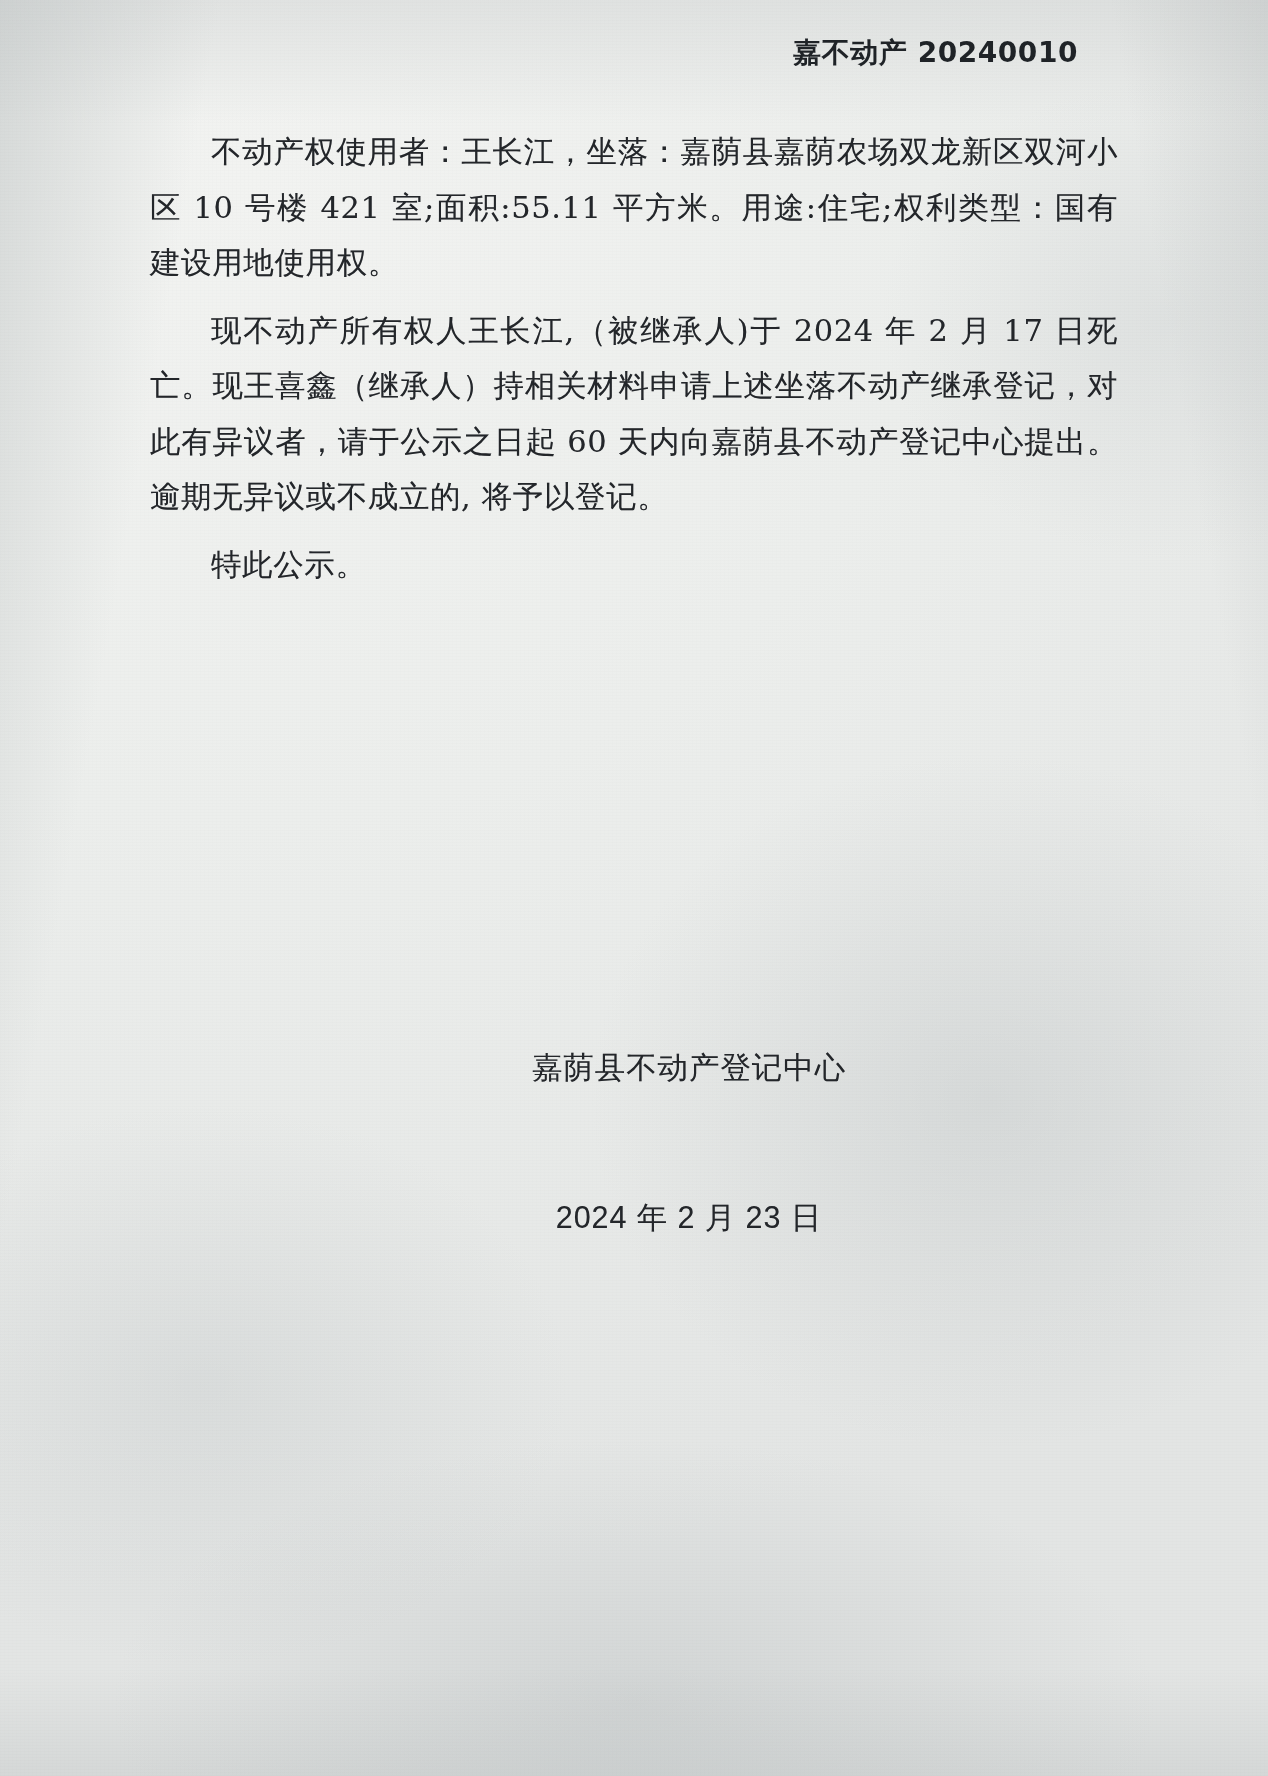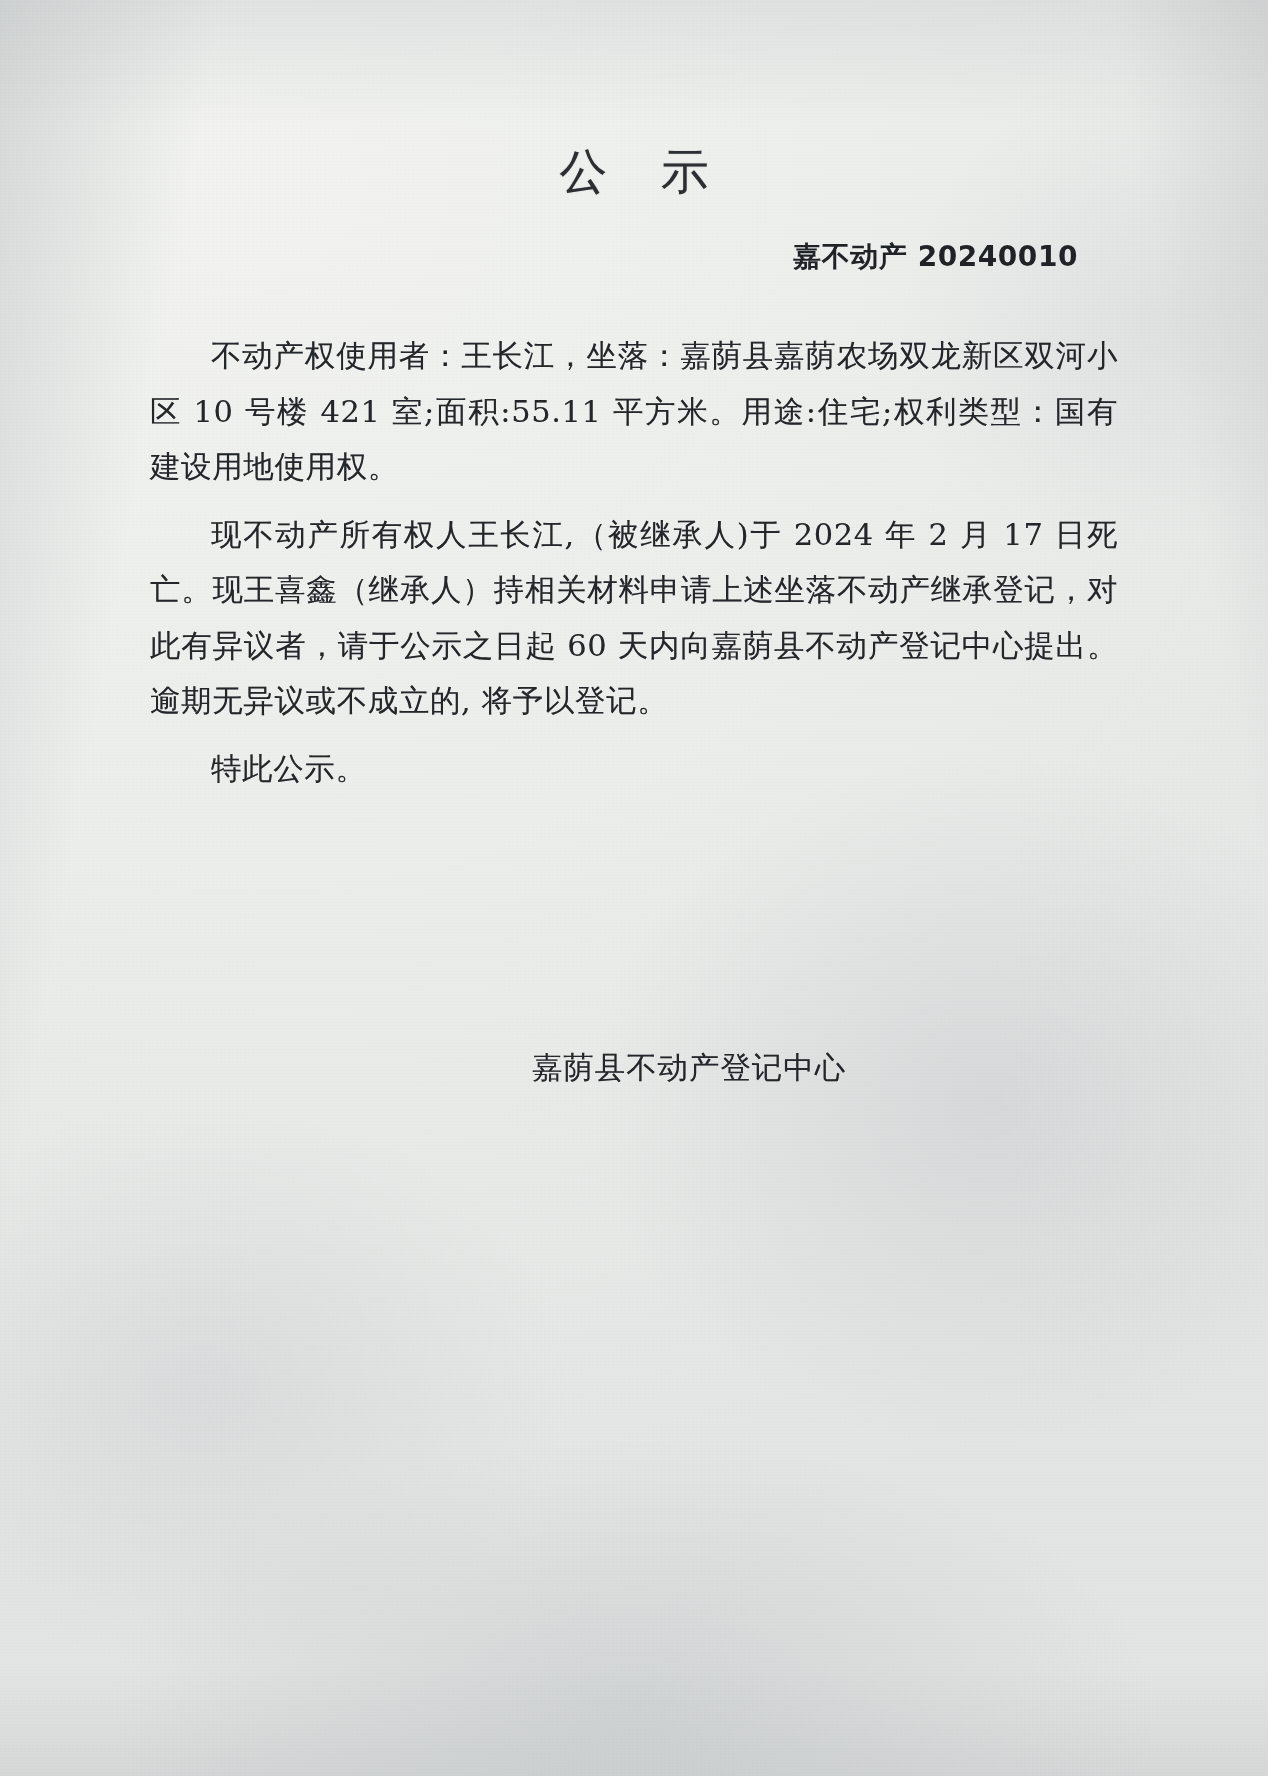--- a/index.html
+++ b/index.html
@@ -124,27 +124,27 @@
 </head>
 <body>
 
 <div class="page">
   <div class="shade-a"></div>
   <div class="shade-b"></div>
   <div class="grain"></div>
 
   <div class="content">
 
-    <h1 class="doc-title">公 示</h1>
 
     <div class="doc-number">嘉不动产 20240010</div>
 
     <div class="body-block">
       <p class="para">不动产权使用者：王长江，坐落：嘉荫县嘉荫农场双龙新区双河小区 10 号楼 421 室;面积:55.11 平方米。用途:住宅;权利类型：国有建设用地使用权。</p>
       <p class="para">现不动产所有权人王长江,（被继承人)于 2024 年 2 月 17 日死亡。现王喜鑫（继承人）持相关材料申请上述坐落不动产继承登记，对此有异议者，请于公示之日起 60 天内向嘉荫县不动产登记中心提出。逾期无异议或不成立的, 将予以登记。</p>
       <p class="para">特此公示。</p>
     </div>
   </div>
 
   <div class="signature">
     <p class="sig-org">嘉荫县不动产登记中心</p>
+    <p class="sig-date">2024 年 2 月 23 日</p>
   </div>
 </div>
 
 </body></html>

